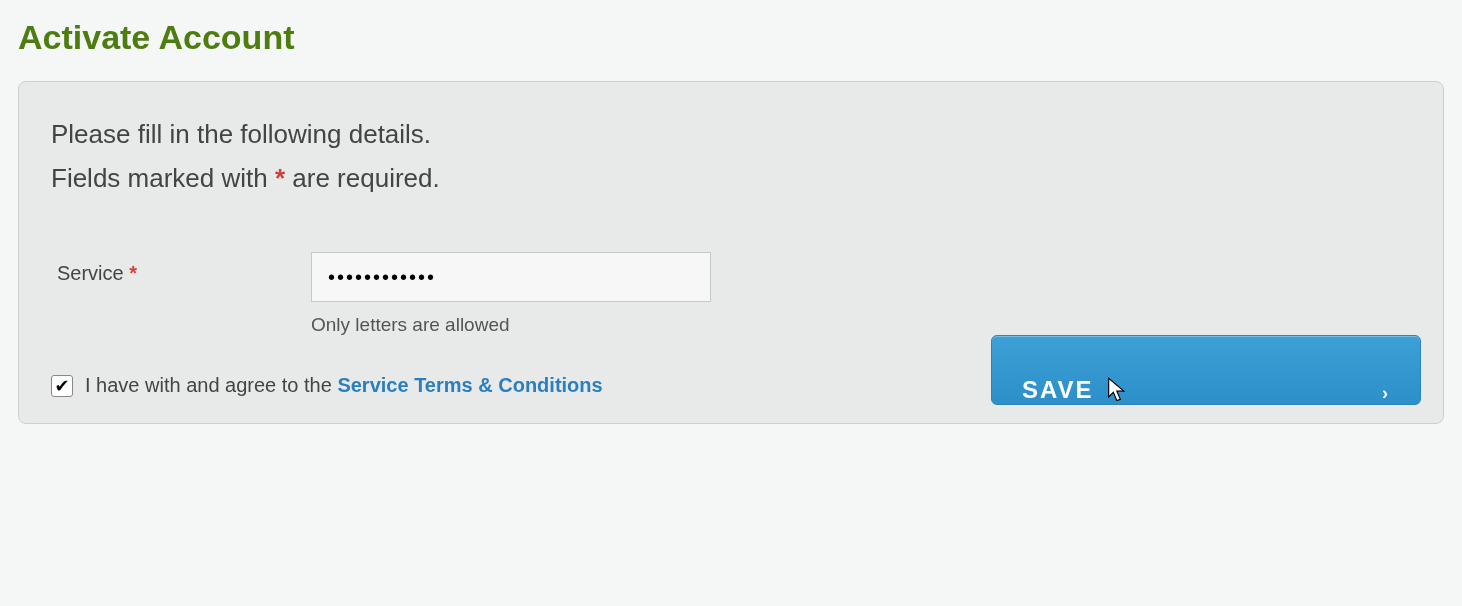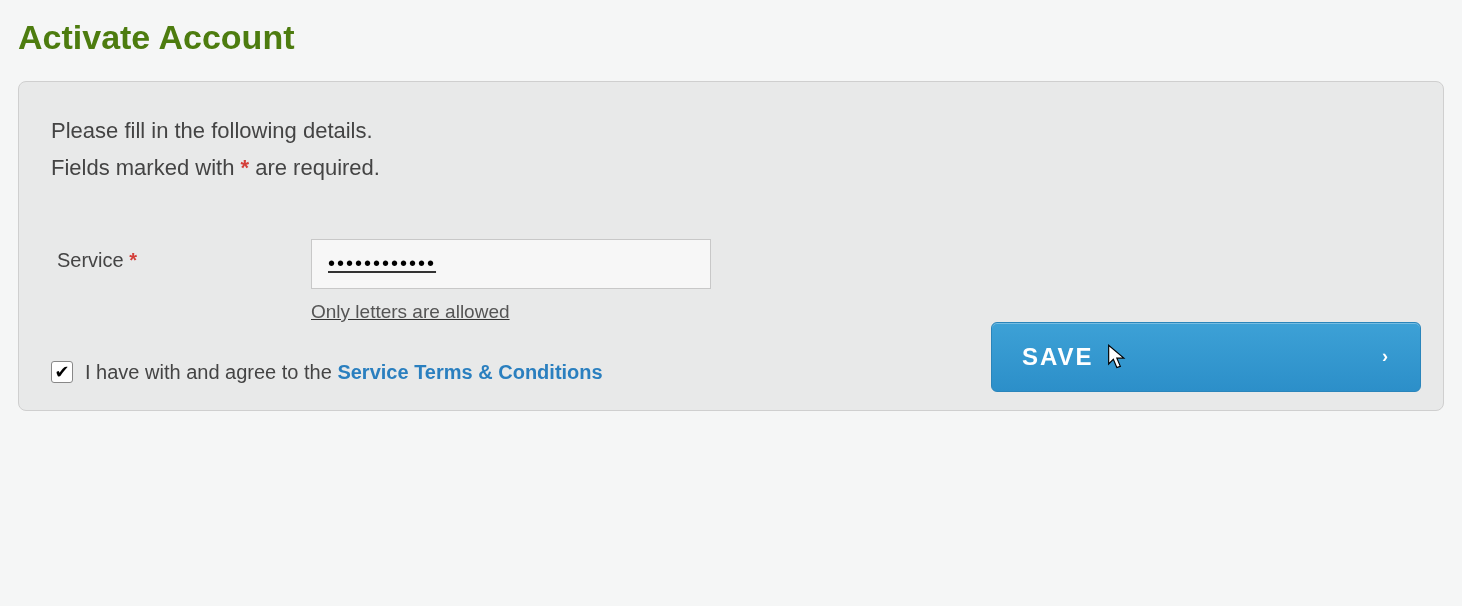--- a/index.html
+++ b/index.html
@@ -19,21 +19,21 @@
     }
     .panel {
       background: #e8e9e9;
       border: 1px solid #cfcfcf;
       border-radius: 8px;
       padding: 30px 32px 18px 32px;
       width: 1426px;
       position: relative;
     }
     .instructions {
-      font-size: 22px;
+      font-size: 26px;
       line-height: 1.7;
       color: #444;
       margin-bottom: 52px;
     }
     .asterisk {
       color: #d43f3a;
       font-weight: bold;
     }
     .form-row {
       display: flex;
@@ -43,21 +43,20 @@
     .form-label {
       font-size: 20px;
       color: #444;
       width: 260px;
       padding-top: 10px;
       padding-left: 6px;
     }
     .input-col {
       display: flex;
       flex-direction: column;
-      text-decoration: underline;
     }
     .text-input {
       width: 400px;
       height: 50px;
       border: 1px solid #c8c8c8;
       background: #f7f7f7;
       font-size: 20px;
       padding: 0 16px;
       letter-spacing: 2px;
       color: #000;
@@ -105,21 +104,21 @@
       width: 430px;
       height: 70px;
       background: linear-gradient(#3da1d6, #2c8fc9);
       border: 1px solid #2a85bb;
       border-radius: 6px;
       color: #fff;
       font-size: 24px;
       font-weight: bold;
       letter-spacing: 2px;
       display: flex;
-      align-items: center;
+      align-items: flex-end;
       justify-content: flex-start;
       padding: 0 30px;
       cursor: pointer;
       box-shadow: inset 0 1px 0 rgba(255,255,255,0.3);
     }
     .save-label { 
       flex: 0 0 auto;
     }
     .cursor-icon {
       margin-left: 10px;

